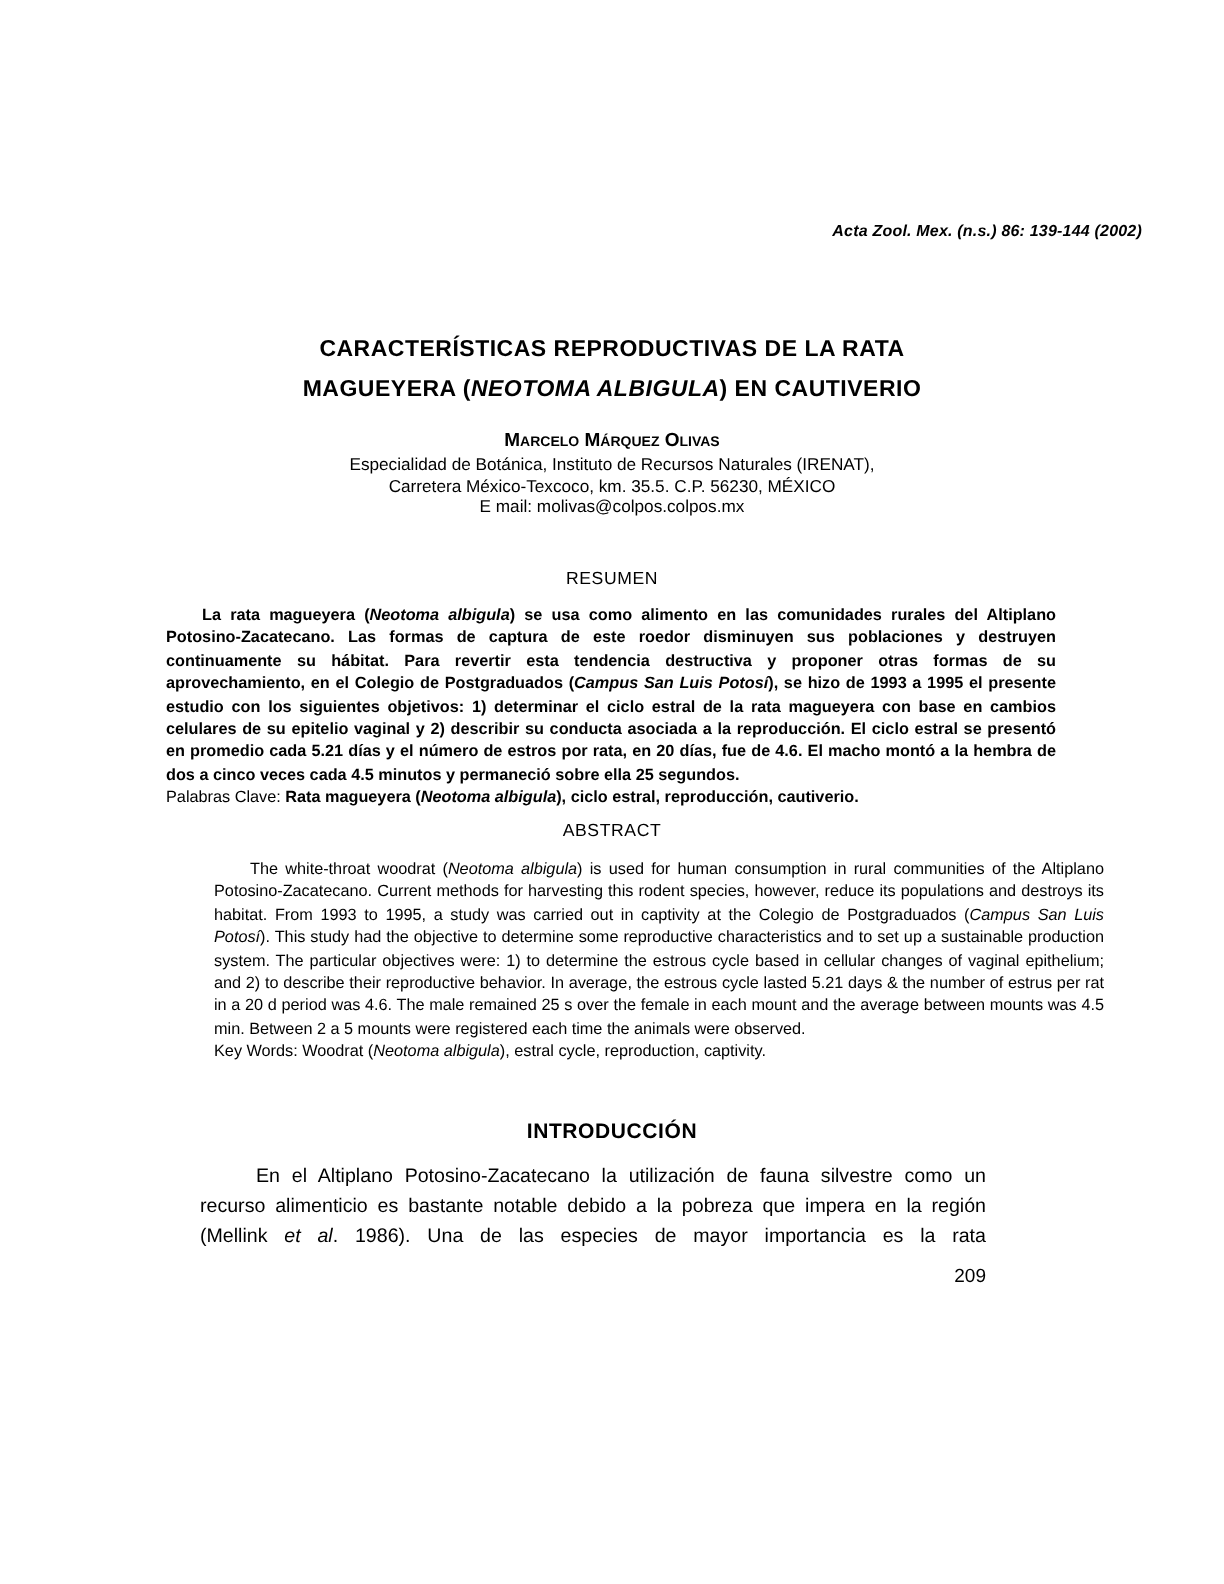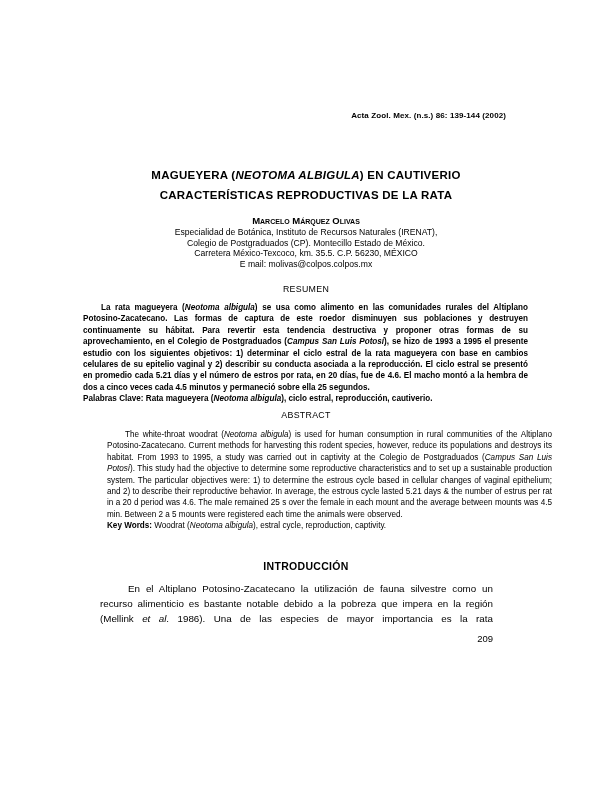--- a/index.html
+++ b/index.html
@@ -7,23 +7,23 @@
     position:relative;
     width:612px;height:792px;
     margin:0 auto;
     background:#ffffff;
     outline:1px solid #c8c8c8;
     font-family:"Liberation Sans", sans-serif;
     color:#000;
     overflow:hidden;
   }
   .journal-header{
-    position:absolute;top:111px;left:0;width:506px;
+    position:absolute;top:111px;left:0;width:571px;
     text-align:right;
-    font-size:8px;font-weight:bold;
+    font-size:8px;font-weight:bold;font-style:italic;
     letter-spacing:.1px;
   }
   .title{
     position:absolute;top:166px;left:0;right:0;
     text-align:center;
     font-size:11.5px;font-weight:bold;
     line-height:19.5px;letter-spacing:.25px;
   }
   .author-name{
     position:absolute;top:215px;left:0;right:0;
@@ -58,39 +58,38 @@
     font-size:9.8px;line-height:15.2px;
     text-align:justify;text-align-last:justify;
     word-spacing:1.5px;
   }
   .intro-block .para{text-indent:28px;}
   .page-number{
     position:absolute;top:633px;left:100px;width:393px;
     text-align:right;font-size:9.5px;
   }
   .run-i{font-style:italic;}
-  .run-b{font-weight:bold;}
+  .run-b{font-weight:normal;}
 </style>
 </head>
 <body>
 
 <div class="page">
 
   <div class="journal-header">Acta Zool. Mex. (n.s.) 86: 139-144 (2002)</div>
 
   <div class="title">
+    <div>CARACTERÍSTICAS REPRODUCTIVAS DE LA RATA</div>
     <div><span>MAGUEYERA (</span><span class="run-i">NEOTOMA ALBIGULA</span><span>) EN CAUTIVERIO</span></div>
-    <div>CARACTERÍSTICAS REPRODUCTIVAS DE LA RATA</div>
   </div>
 
   <div class="author-name">Marcelo Márquez Olivas</div>
 
   <div class="affiliation">
     <div>Especialidad de Botánica, Instituto de Recursos Naturales (IRENAT),</div>
-    <div>Colegio de Postgraduados (CP). Montecillo Estado de México.</div>
     <div>Carretera México-Texcoco, km. 35.5. C.P. 56230, MÉXICO</div>
     <div>E mail: molivas@colpos.colpos.mx</div>
   </div>
 
   <div class="section-heading-sm" style="top:284px;">RESUMEN</div>
 
   <div class="abstract-block bold" style="top:302px;">
     <div class="para"><span>La rata magueyera (</span><span class="run-i">Neotoma albigula</span><span>) se usa como alimento en las comunidades rurales del Altiplano Potosino-Zacatecano. Las formas de captura de este roedor disminuyen sus poblaciones y destruyen continuamente su hábitat. Para revertir esta tendencia destructiva y proponer otras formas de su aprovechamiento, en el Colegio de Postgraduados (</span><span class="run-i">Campus San Luis Potosí</span><span>), se hizo de 1993 a 1995 el presente estudio con los siguientes objetivos: 1) determinar el ciclo estral de la rata magueyera con base en cambios celulares de su epitelio vaginal y 2) describir su conducta asociada a la reproducción. El ciclo estral se presentó en promedio cada 5.21 días y el número de estros por rata, en 20 días, fue de 4.6. El macho montó a la hembra de dos a cinco veces cada 4.5 minutos y permaneció sobre ella 25 segundos.</span></div>
     <div><span class="run-b">Palabras Clave: </span><span>Rata magueyera (</span><span class="run-i">Neotoma albigula</span><span>), ciclo estral, reproducción, cautiverio.</span></div>
   </div>

